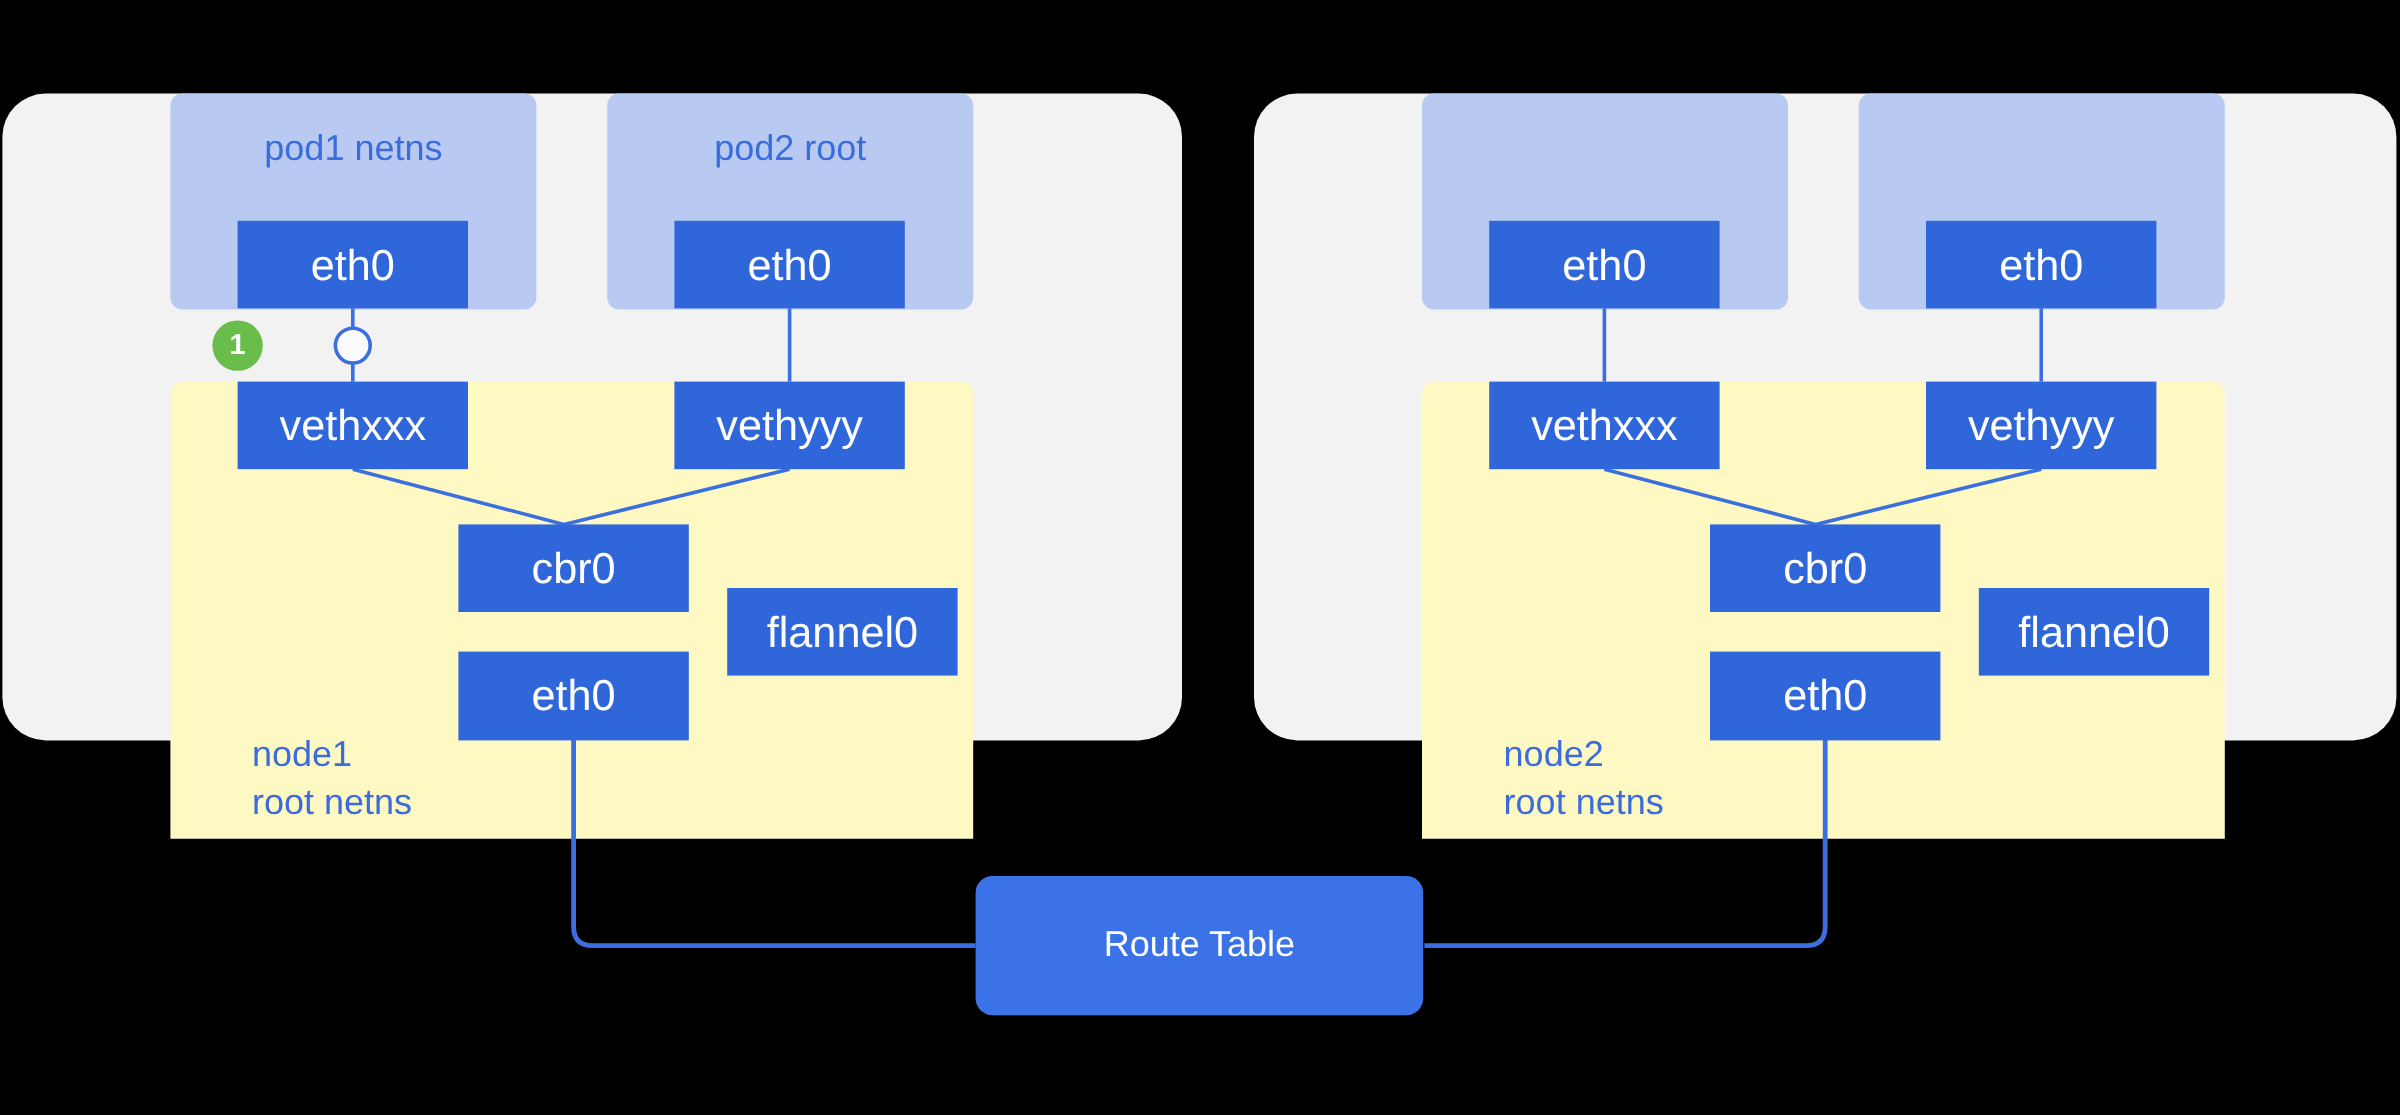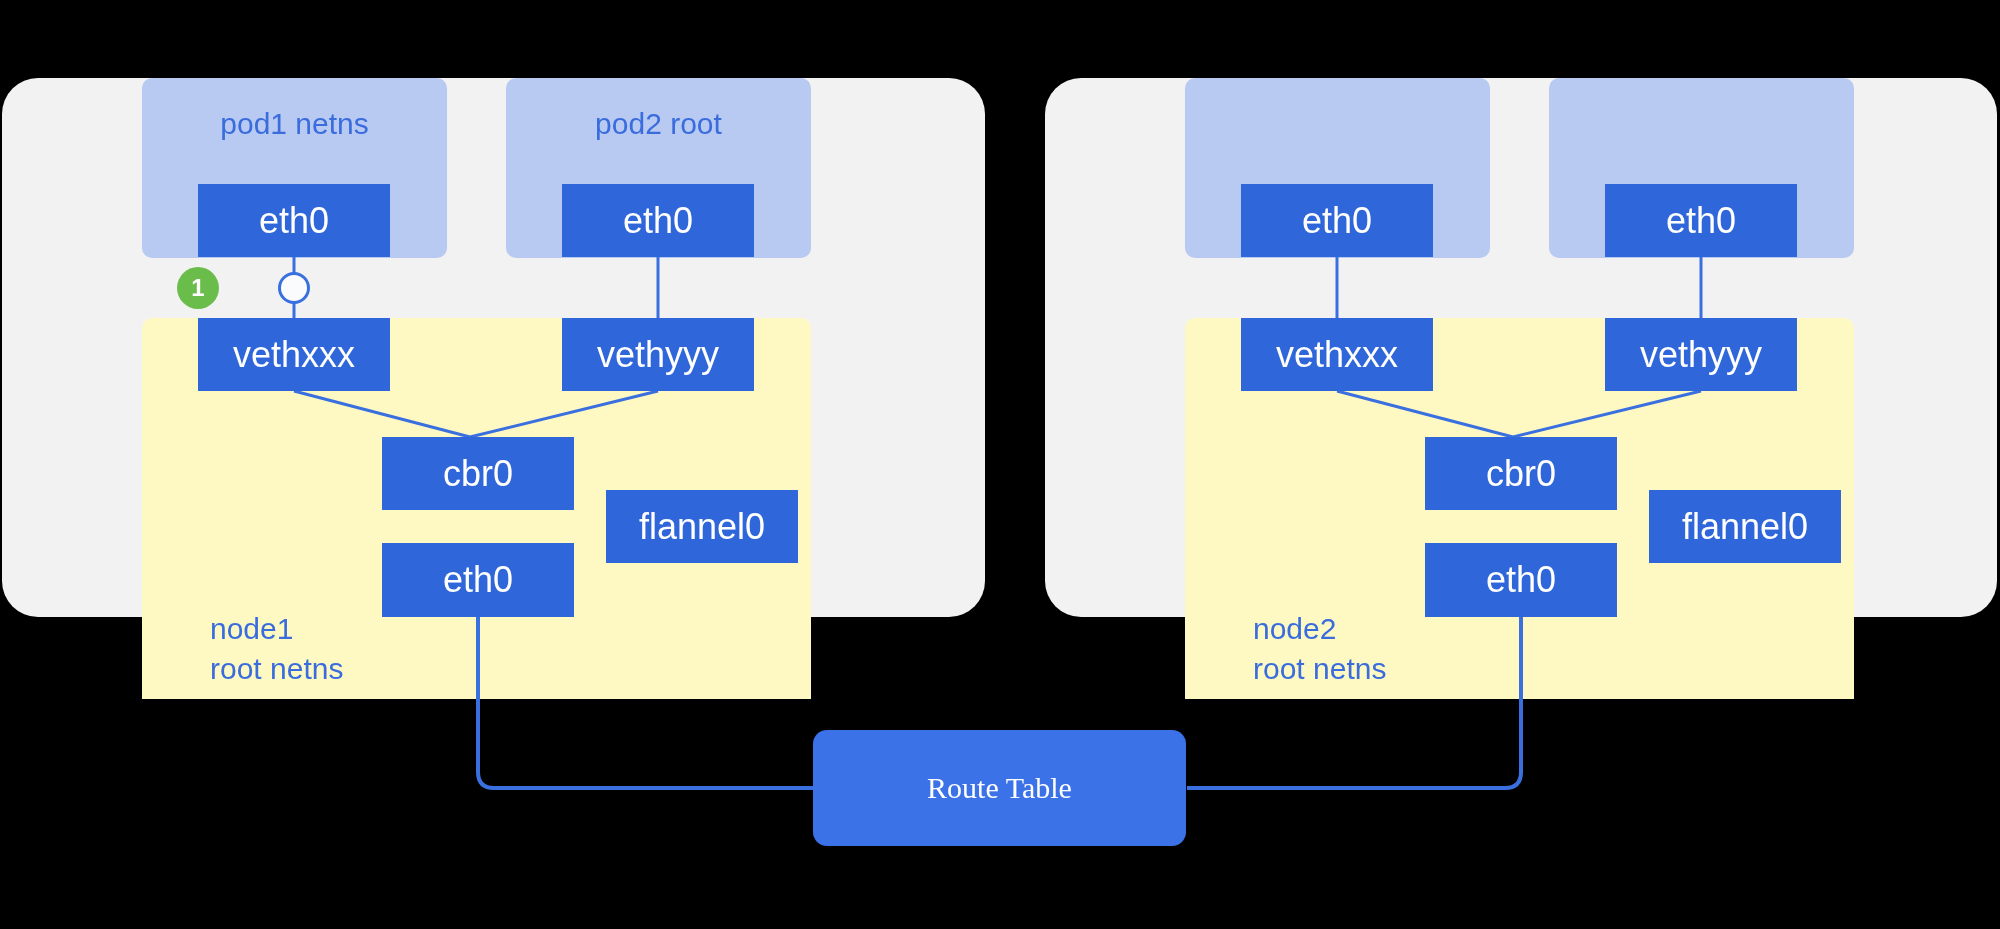--- a/index.html
+++ b/index.html
@@ -79,21 +79,20 @@
     width: 373px;
     height: 116px;
     background: #3B72E8;
     border-radius: 14px;
     color: #FFFFFF;
     font-size: 30px;
     display: flex;
     align-items: center;
     justify-content: center;
     z-index: 2;
-    font-family: Liberation Serif, serif;
   }
   .step-badge {
     position: absolute;
     left: 177px;
     top: 267px;
     width: 42px;
     height: 42px;
     border-radius: 50%;
     background: #6ABD4B;
     color: #FFFFFF;

